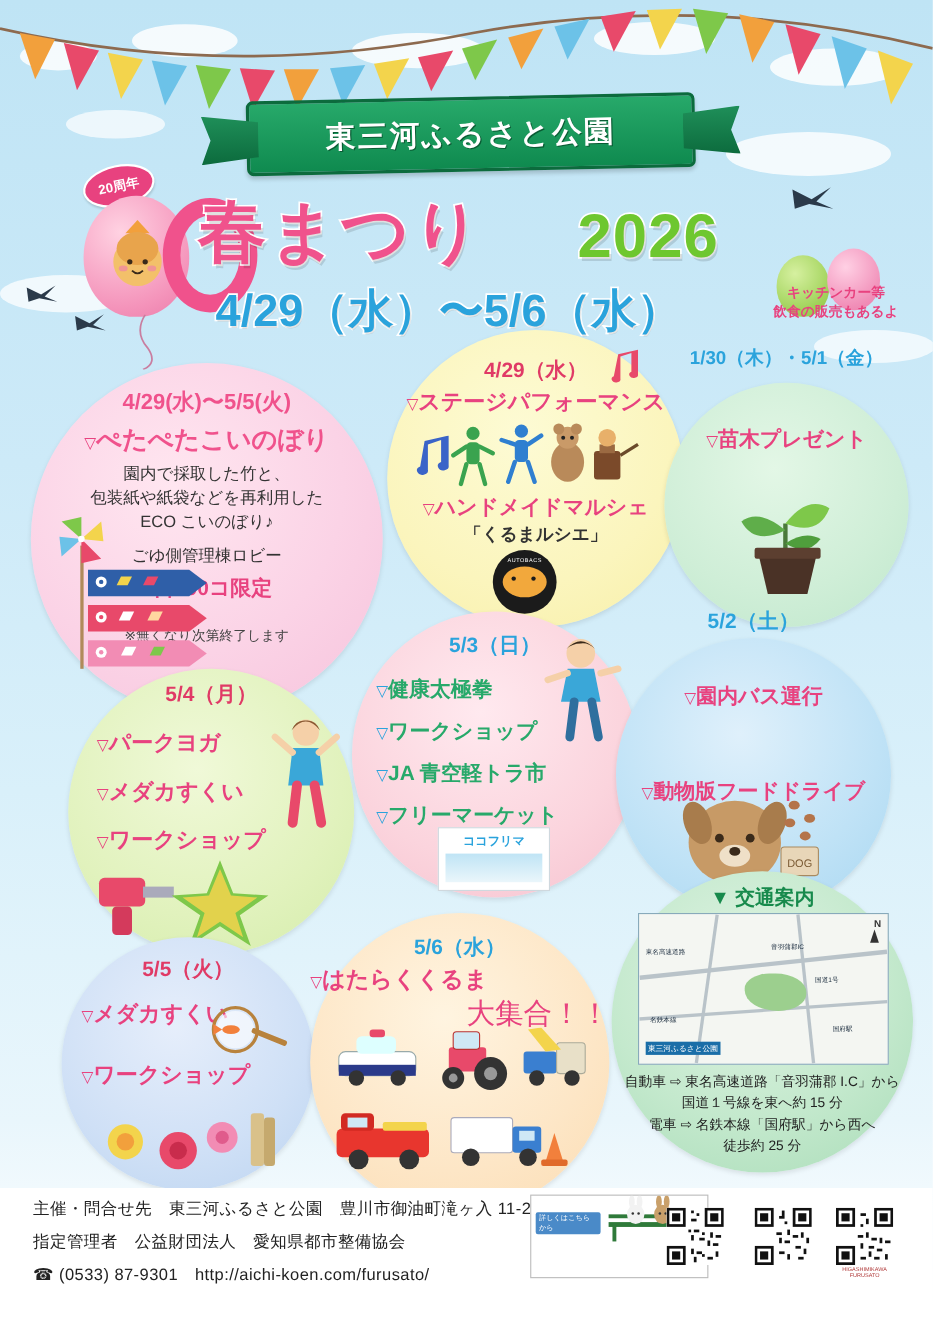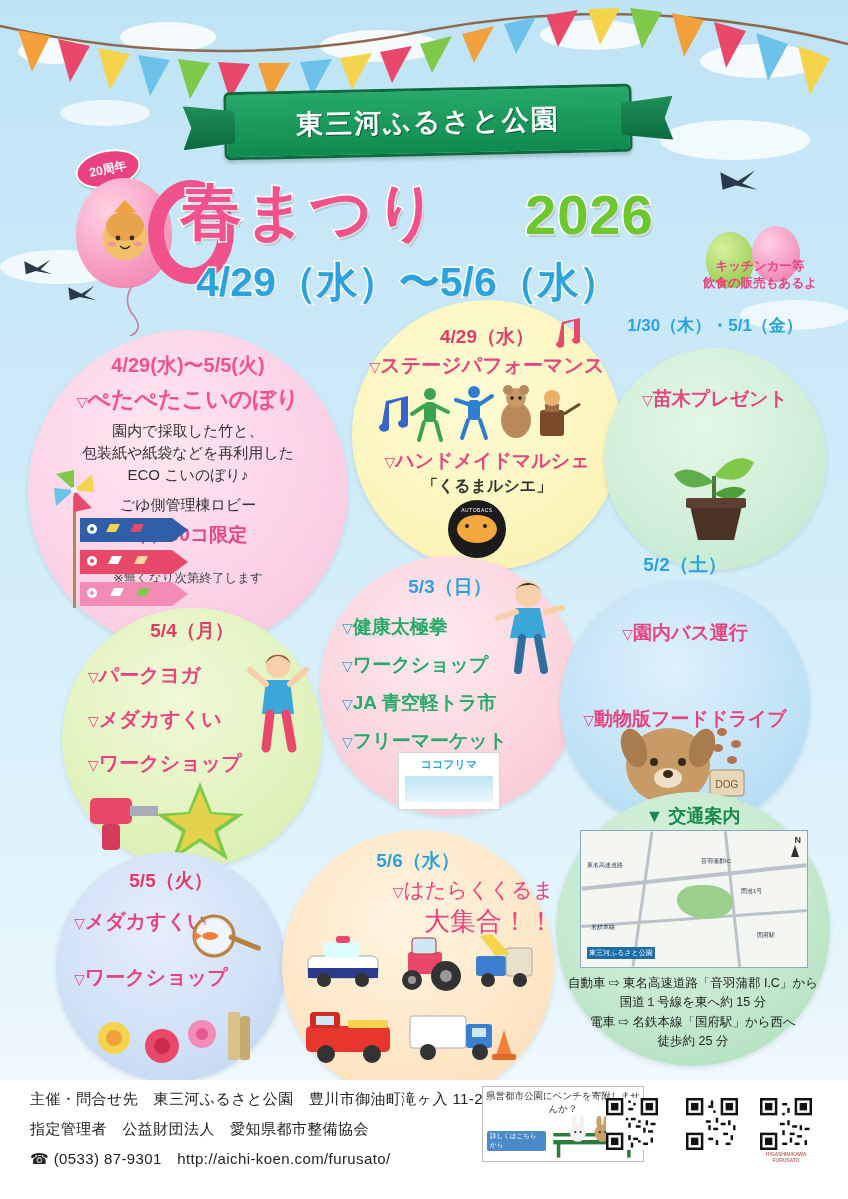--- a/index.html
+++ b/index.html
@@ -112,21 +112,21 @@
   #cF .it{position:absolute;width:100%;color:#e8427f;font-size:20px;font-weight:bold;padding-left:26px;box-sizing:border-box;}
 
   
   #cG{left:56px;top:852px;width:230px;height:230px;background:radial-gradient(circle at 45% 35%,#e6eefb 0%,#cfe0f6 60%,#bcd4f0 100%);}
   #cG .d{position:absolute;top:16px;width:100%;text-align:center;color:#e03a66;font-size:19px;font-weight:bold;}
   #cG .it{position:absolute;width:100%;color:#e8427f;font-size:20px;font-weight:bold;padding-left:18px;box-sizing:border-box;}
 
   
   #cH{left:282px;top:830px;width:272px;height:272px;background:radial-gradient(circle at 45% 35%,#fff4e0 0%,#fde6c6 60%,#fbdcb2 100%);}
   #cH .d{position:absolute;top:18px;width:100%;text-align:center;color:#2aa3dc;font-size:19px;font-weight:bold;}
-  #cH .t1{position:absolute;top:46px;width:100%;text-align:right;color:#e8427f;font-size:21px;font-weight:normal;}
+  #cH .t1{position:absolute;top:46px;width:100%;text-align:left;color:#e8427f;font-size:21px;font-weight:bold;}
   #cH .t2{position:absolute;top:74px;width:100%;text-align:right;color:#e8427f;font-size:26px;font-weight:normal;}
 
   
   #cI{left:556px;top:792px;width:274px;height:274px;background:radial-gradient(circle at 45% 35%,#dff3e3 0%,#c4e9cd 55%,#a9dcb8 100%);}
   #cI .hdr{position:absolute;top:12px;width:100%;text-align:center;color:#178a4c;font-size:18px;font-weight:bold;}
   .mapbox{position:absolute;left:24px;top:38px;width:226px;height:136px;background:#f4f6f2;border:1px solid #8ab;overflow:hidden;}
   .mapline{position:absolute;background:#b9c3c9;}
   .mappark{position:absolute;background:#9ccf8e;border-radius:40% 50% 45% 55%;}
   .maplabel{position:absolute;font-size:6px;color:#234;}
   .maptag{position:absolute;font-size:7px;color:#fff;background:#1a6ea8;padding:1px 2px;}
@@ -536,21 +536,20 @@
     </div>
   </div>
 
   <div class="footer">
     <div class="f-line" style="top:10px;">主催・問合せ先　東三河ふるさと公園　豊川市御油町滝ヶ入 11-2</div>
     <div class="f-line" style="top:40px;">指定管理者　公益財団法人　愛知県都市整備協会</div>
     <div class="f-line" style="top:70px;">☎ (0533) 87-9301　http://aichi-koen.com/furusato/</div>
   </div>
 
   <div class="bench-card">
-    <div class="bc-t">県営都市公園にベンチを寄附しませんか？</div>
     <div style="display:flex;align-items:center;gap:2px;padding:0 4px;">
       <div style="font-size:6.5px;color:#fff;background:#4a8ac8;padding:1px 3px;border-radius:2px;margin-top:2px;">詳しくはこちらから</div>
       <svg style="width:104px;height:48px;" viewBox="0 0 104 48">
         <rect x="6" y="24" width="92" height="5" fill="#2f7a3a"></rect>
         <rect x="6" y="16" width="92" height="4" fill="#2f7a3a"></rect>
         <rect x="10" y="28" width="4" height="16" fill="#2f7a3a"></rect>
           <rect x="90" y="28" width="4" height="16" fill="#2f7a3a"></rect>
         <g>
             <ellipse cx="34" cy="16" rx="9" ry="10" fill="#f2f2f2"></ellipse>
             <ellipse cx="30" cy="3" rx="3" ry="7" fill="#f2f2f2"></ellipse>

